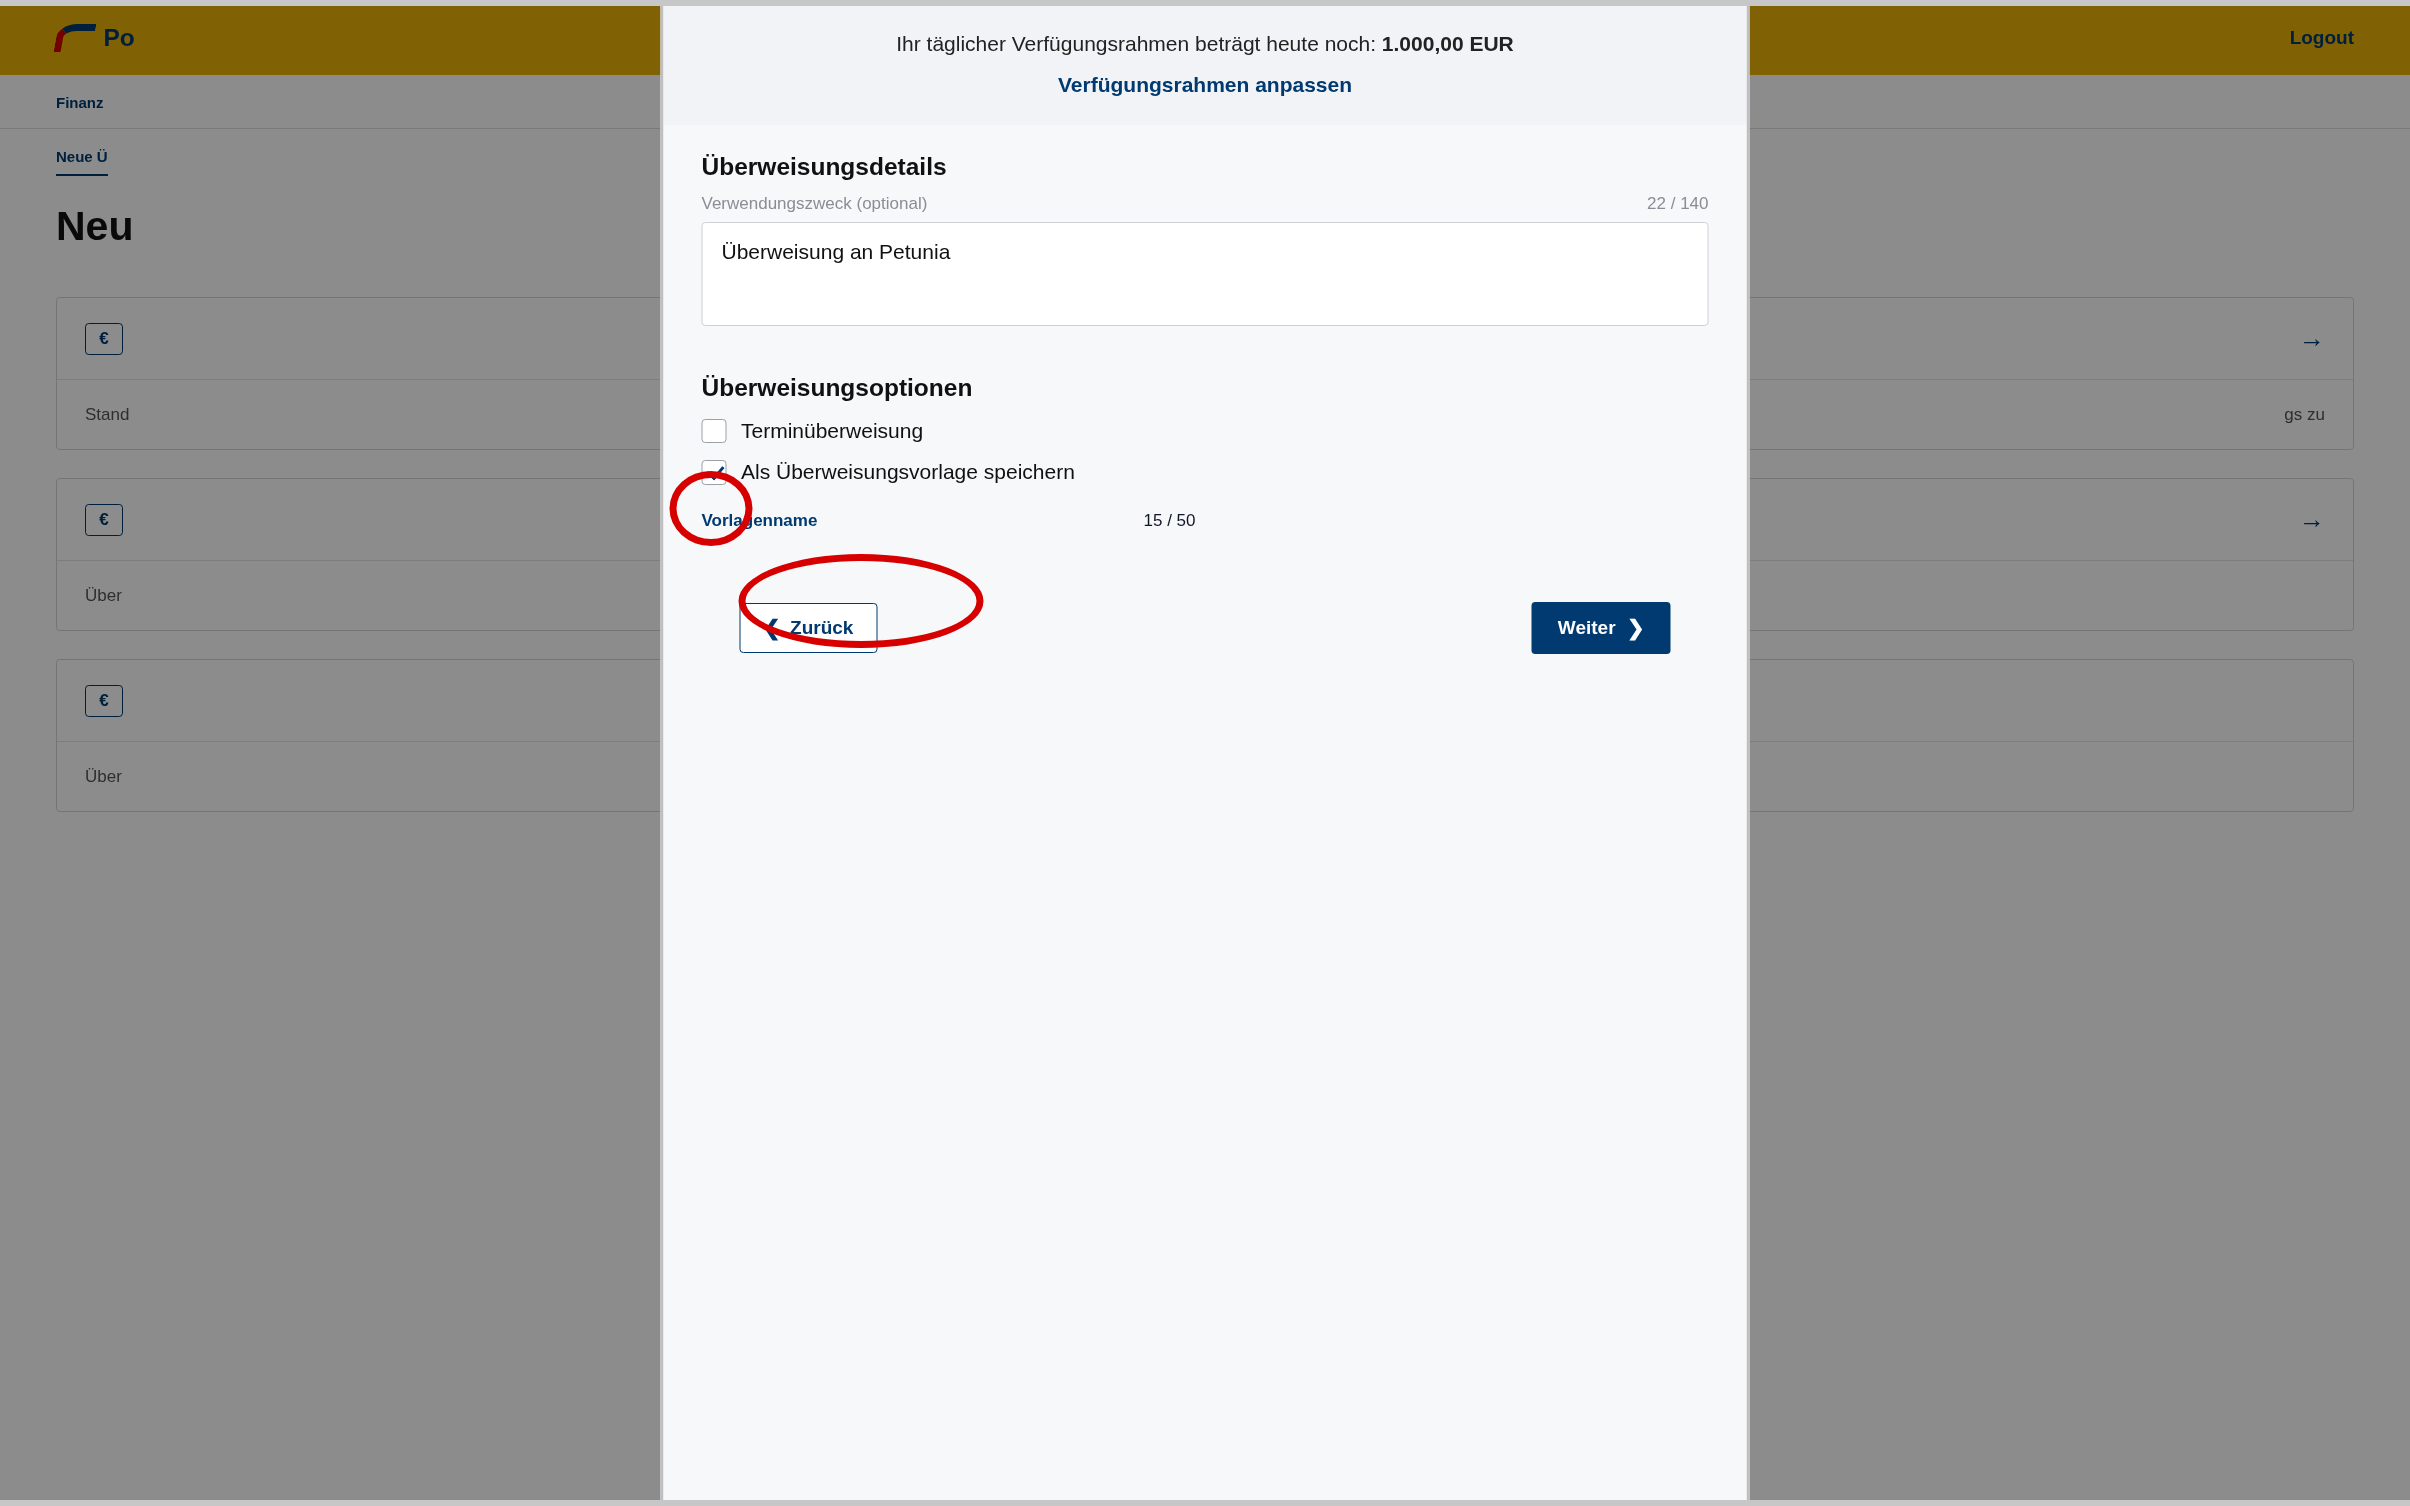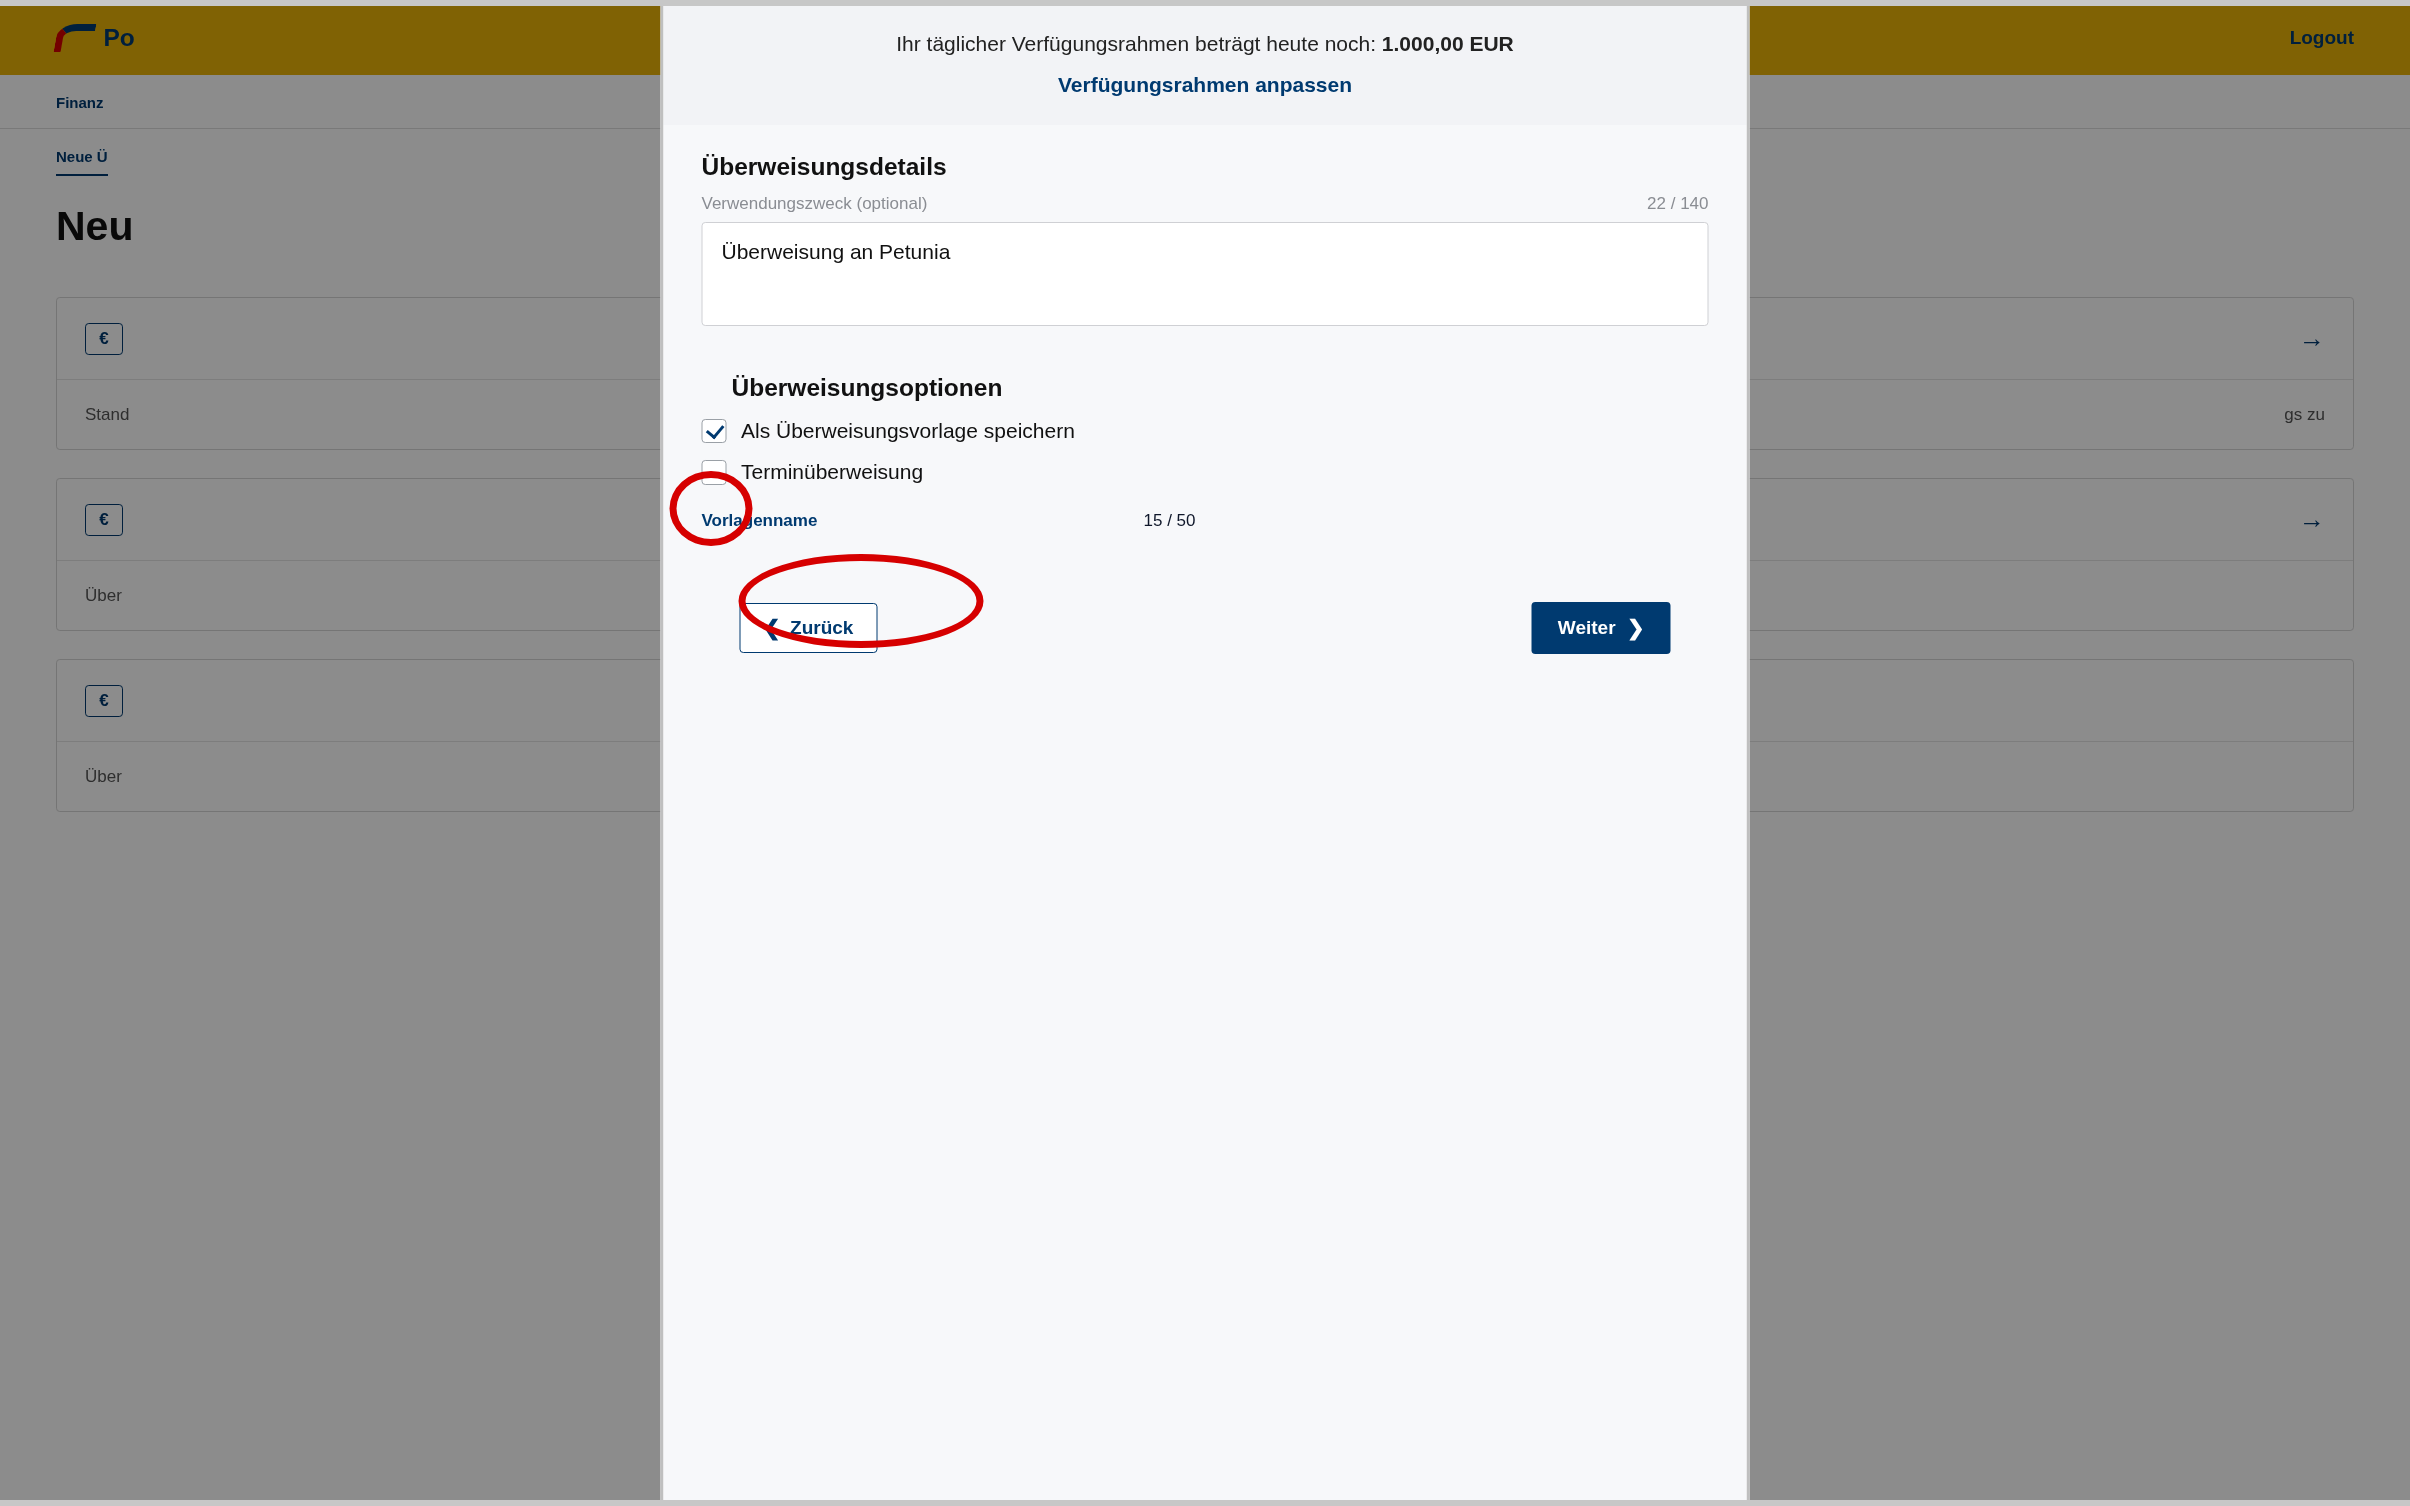--- a/index.html
+++ b/index.html
@@ -66,21 +66,21 @@
     .modal-top {
       background: #f2f3f6; text-align: center; padding: 32px 19px 28px;
     }
     .limit-line { font-size: 21px; color: #222; }
     .limit-line b { font-weight: 800; }
     .adjust-link { display: inline-block; margin-top: 17px; color: #003a70; font-weight: 700; font-size: 21px; text-decoration: none; }
 
     .modal-body { flex: 1; background: #f7f8fa; padding: 28px 38px 19px; overflow-y: auto; }
 
     .section-h { font-size: 24.5px; font-weight: 800; color: #111; margin-bottom: 13px; }
-    .section-h2 { margin-top: 45px; margin-left: 30px; }
+    .section-h2 { margin-top: 45px; }
 
     .field-head { display: flex; justify-content: space-between; color: #8a8d93; font-size: 17px; margin-bottom: 7.5px; }
 
     .big-textarea {
       width: 100%; height: 104px; border: 0.9px solid #cfd0d4; background: #fff;
       border-radius: 3.8px; padding: 17px 19px; font-size: 21px; color: #111; resize: none;
       font-family: inherit;
     }
 
     .chk-row { display: flex; align-items: center; gap: 15px; font-size: 21px; color: #111; margin-top: 17px; }
@@ -201,27 +201,27 @@
     <div class="section-h">Überweisungsdetails</div>
     <div class="field-head">
       <span>Verwendungszweck (optional)</span>
       <span>22 / 140</span>
     </div>
     <textarea class="big-textarea" style="">Überweisung an Petunia</textarea>
 
     <div class="section-h section-h2">Überweisungsoptionen</div>
 
     <div class="chk-row">
+      <span class="chk"></span>
+      <span>Terminüberweisung</span>
+    </div>
+
+    <div class="chk-row">
       <span class="chk checked"></span>
       <span>Als Überweisungsvorlage speichern</span>
-    </div>
-
-    <div class="chk-row">
-      <span class="chk"></span>
-      <span>Terminüberweisung</span>
     </div>
 
     <div class="template-block">
       <div class="template-head">
         <span class="small-label">Vorlagenname</span>
         <span style="color:#0f172a;font-size:17px;">15 / 50</span>
       </div>
     </div>
 
     <div class="modal-footer">

